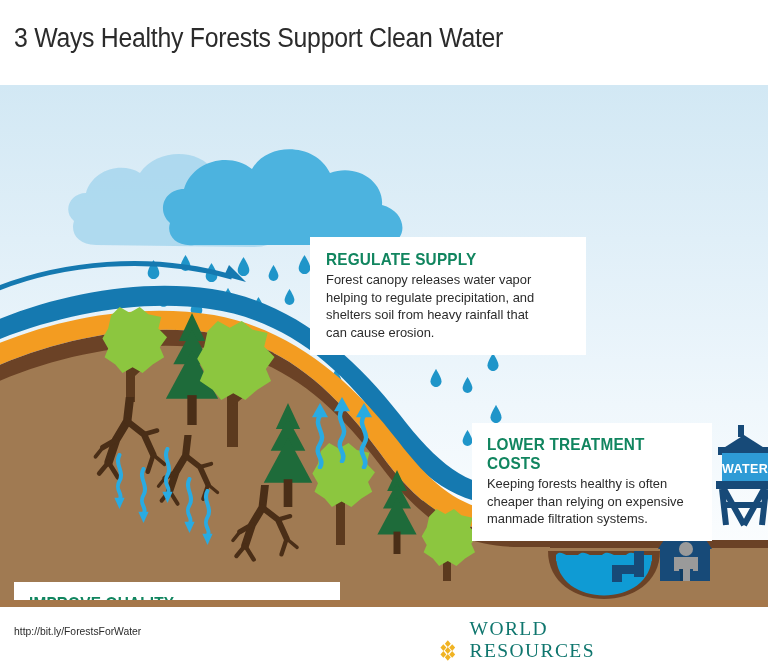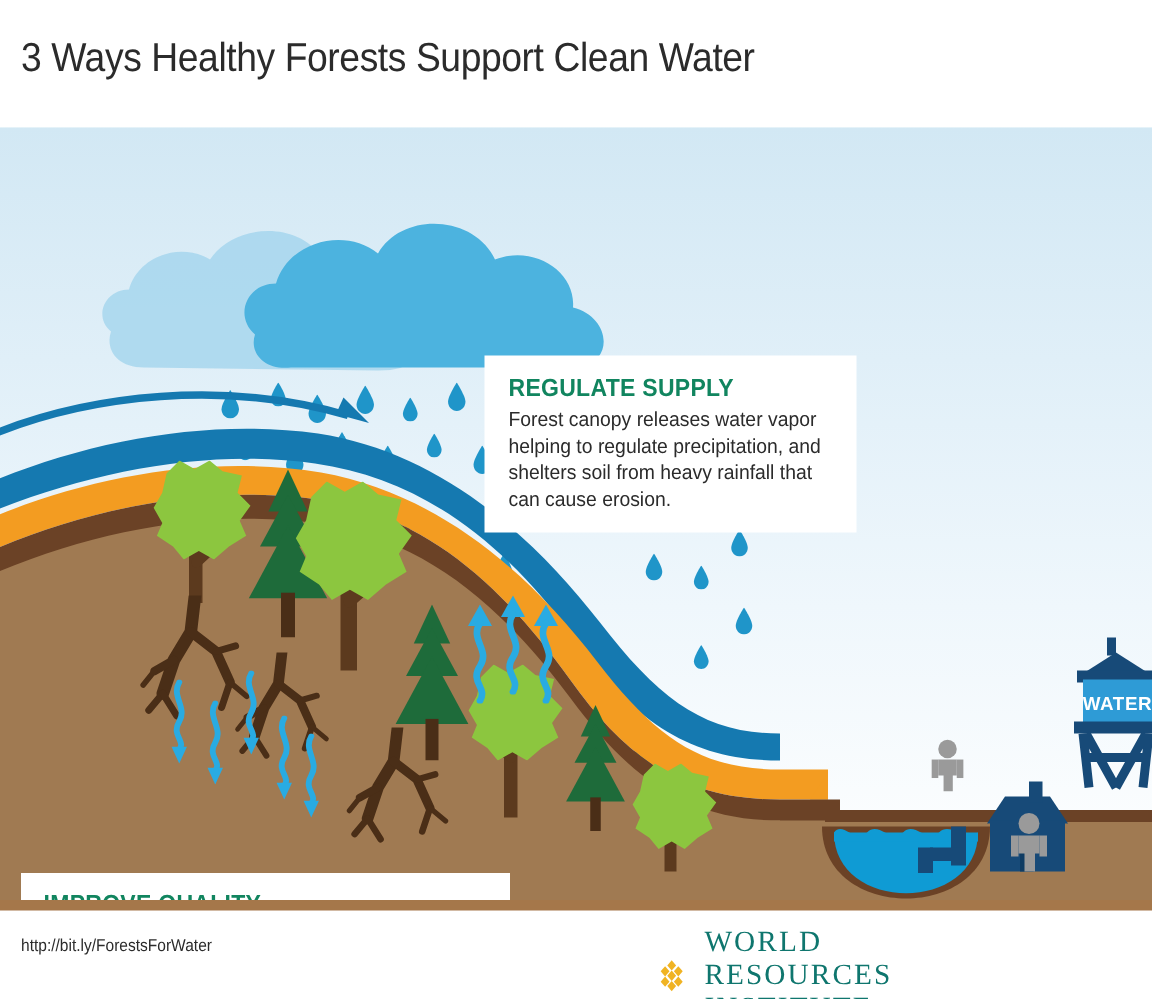--- a/index.html
+++ b/index.html
@@ -19,21 +19,21 @@
 
   
   .callout{position:absolute;background:#ffffff;box-shadow:0 0 0 0 rgba(0,0,0,0);}
   .callout .ch{color:#11855f;font-weight:bold;font-size:16.5px;line-height:19px;
                letter-spacing:.2px;transform:scaleX(.93);transform-origin:left center;
                margin:0 0 2px 0;font-family:"Liberation Sans",sans-serif;}
   .callout .cb{color:#2b2b2b;font-size:13.6px;line-height:17.6px;
                transform:scaleX(.95);transform-origin:left center;
                font-family:"Liberation Sans",sans-serif;}
 
-  #callout-regulate{left:310px;top:152px;width:232px;padding:13px 0 14px 16px;margin-left:13px;}
+  #callout-regulate{left:310px;top:152px;width:232px;padding:13px 28px 14px 16px;}
   #callout-lower{left:472px;top:338px;width:210px;padding:12px 15px 13px 15px;}
   #callout-improve{left:14px;top:497px;width:296px;padding:12px 15px 13px 15px;}
 
   
   .footer{position:absolute;left:0;top:600px;width:659px;height:66px;background:#ffffff;}
   .footbar{position:absolute;left:0;top:0;width:768px;height:7px;background:#a5774a;}
   .foot-url{position:absolute;left:14px;top:25px;font-size:11.5px;color:#2b2b2b;
             transform:scaleX(.9);transform-origin:left center;
             font-family:"Liberation Sans",sans-serif;}
   .wri{position:absolute;left:438px;top:18px;display:flex;align-items:center;gap:12px;}
@@ -293,20 +293,24 @@
           <text x="745" y="388" text-anchor="middle" font-family="Liberation Sans, sans-serif" font-size="12.5" font-weight="bold" fill="#ffffff" letter-spacing="0.4">WATER</text>
         </g>
       </g>
     </svg>
 
     <div class="callout" id="callout-regulate">
       <div class="ch">REGULATE SUPPLY</div>
       <div class="cb">Forest canopy releases water vapor helping to regulate precipitation, and shelters soil from heavy rainfall that can cause erosion.</div>
     </div>
 
+    <div class="callout" id="callout-lower">
+      <div class="ch">LOWER TREATMENT COSTS</div>
+      <div class="cb">Keeping forests healthy is often cheaper than relying on expensive manmade filtration systems.</div>
+    </div>
 
     <div class="callout" id="callout-improve">
       <div class="ch">IMPROVE QUALITY</div>
 
     </div>
   </div>
 
   <div class="footer">
     <div class="footbar"></div>
     <div class="foot-url">http://bit.ly/ForestsForWater</div>

